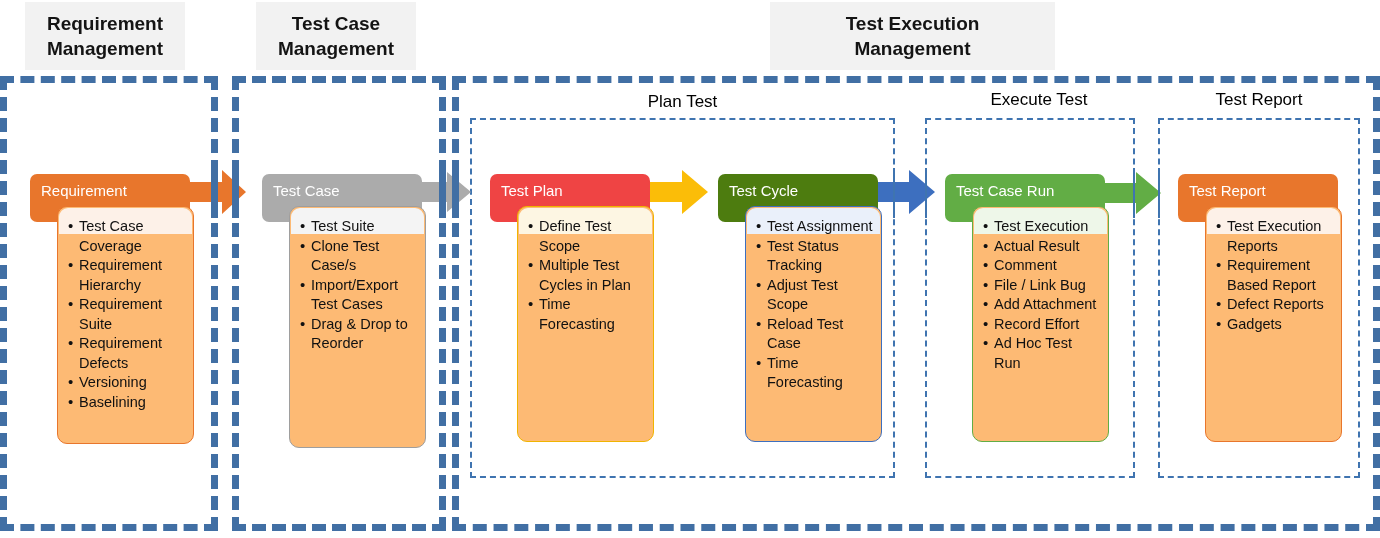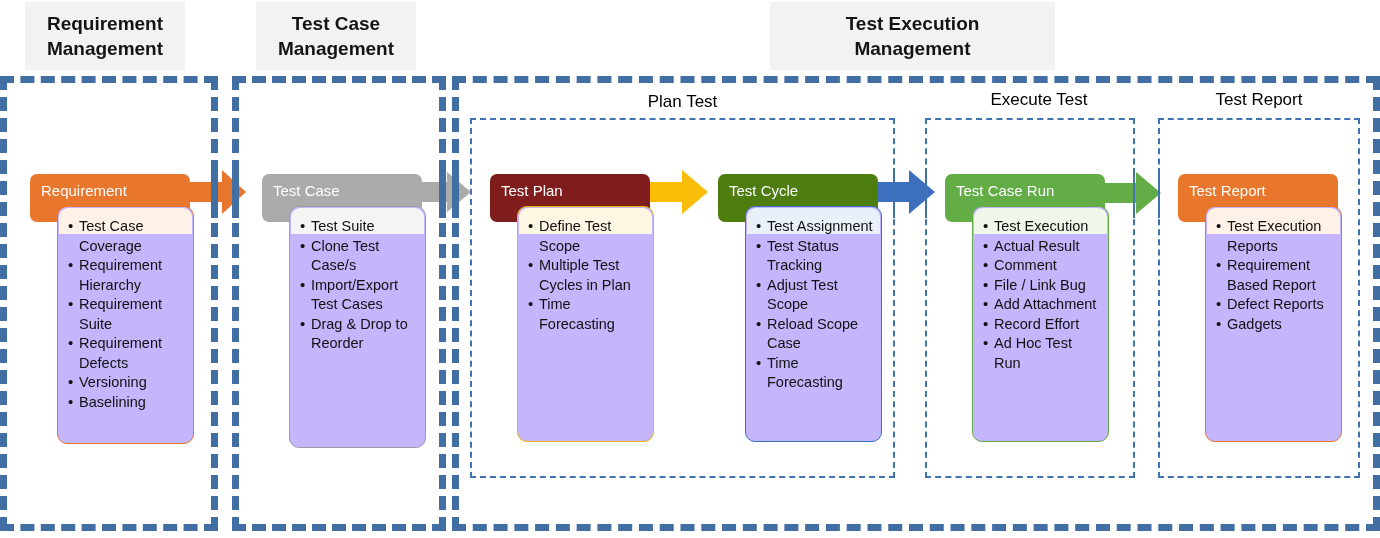--- a/index.html
+++ b/index.html
@@ -63,21 +63,21 @@
     font-size: 15px;
     padding: 8px 0 0 11px;
     z-index: 11;
   }
   .card-body {
     position: absolute;
     left: 27px; top: 32px;
     width: 137px;
     border: 1.6px solid #bbb;
     border-radius: 10px;
-    background: #c4b5fd;
+    background: #fdba74;
     z-index: 12;
     padding: 10px 6px 8px 10px;
   }
   .card-body .tint {
     position: absolute;
     left: 1px; right: 1px; top: 1px; height: 26px;
     border-radius: 9px 9px 0 0;
     pointer-events: none;
   }
   ul.feat {
@@ -194,21 +194,21 @@
       <ul class="feat">
         <li>Test Suite</li>
         <li>Clone Test Case/s</li>
         <li>Import/Export Test Cases</li>
         <li>Drag &amp; Drop to Reorder</li>
       </ul>
     </div>
   </div>
 
   <div class="card" style="left:490px; top:174px; width:168px; height:268px;">
-    <div class="card-header" style="background:#7f1d1d;">
+    <div class="card-header" style="background:#ef4444;">
       <span>Test Plan</span>
     </div>
     <div class="card-body" style="height:236px; border-color:#F0B400;">
       <div class="tint" style="background:#fdf6e3;"></div>
       <ul class="feat">
         <li>Define Test Scope</li>
         <li>Multiple Test Cycles in Plan</li>
         <li>Time Forecasting</li>
       </ul>
     </div>
@@ -217,21 +217,21 @@
   <div class="card" style="left:718px; top:174px; width:168px; height:268px;">
     <div class="card-header" style="background:#4d7c0f;">
       <span>Test Cycle</span>
     </div>
     <div class="card-body" style="height:236px; border-color:#3D6FBF;">
       <div class="tint" style="background:#eaf0fa;"></div>
       <ul class="feat">
         <li>Test Assignment</li>
         <li>Test Status Tracking</li>
         <li>Adjust Test Scope</li>
-        <li>Reload Scope Case</li>
+        <li>Reload Test Case</li>
         <li>Time Forecasting</li>
       </ul>
     </div>
   </div>
 
   <div class="card" style="left:945px; top:174px; width:168px; height:268px;">
     <div class="card-header" style="background:#62AD45;">
       <span>Test Case Run</span>
     </div>
     <div class="card-body" style="height:236px; border-color:#62AD45;">

